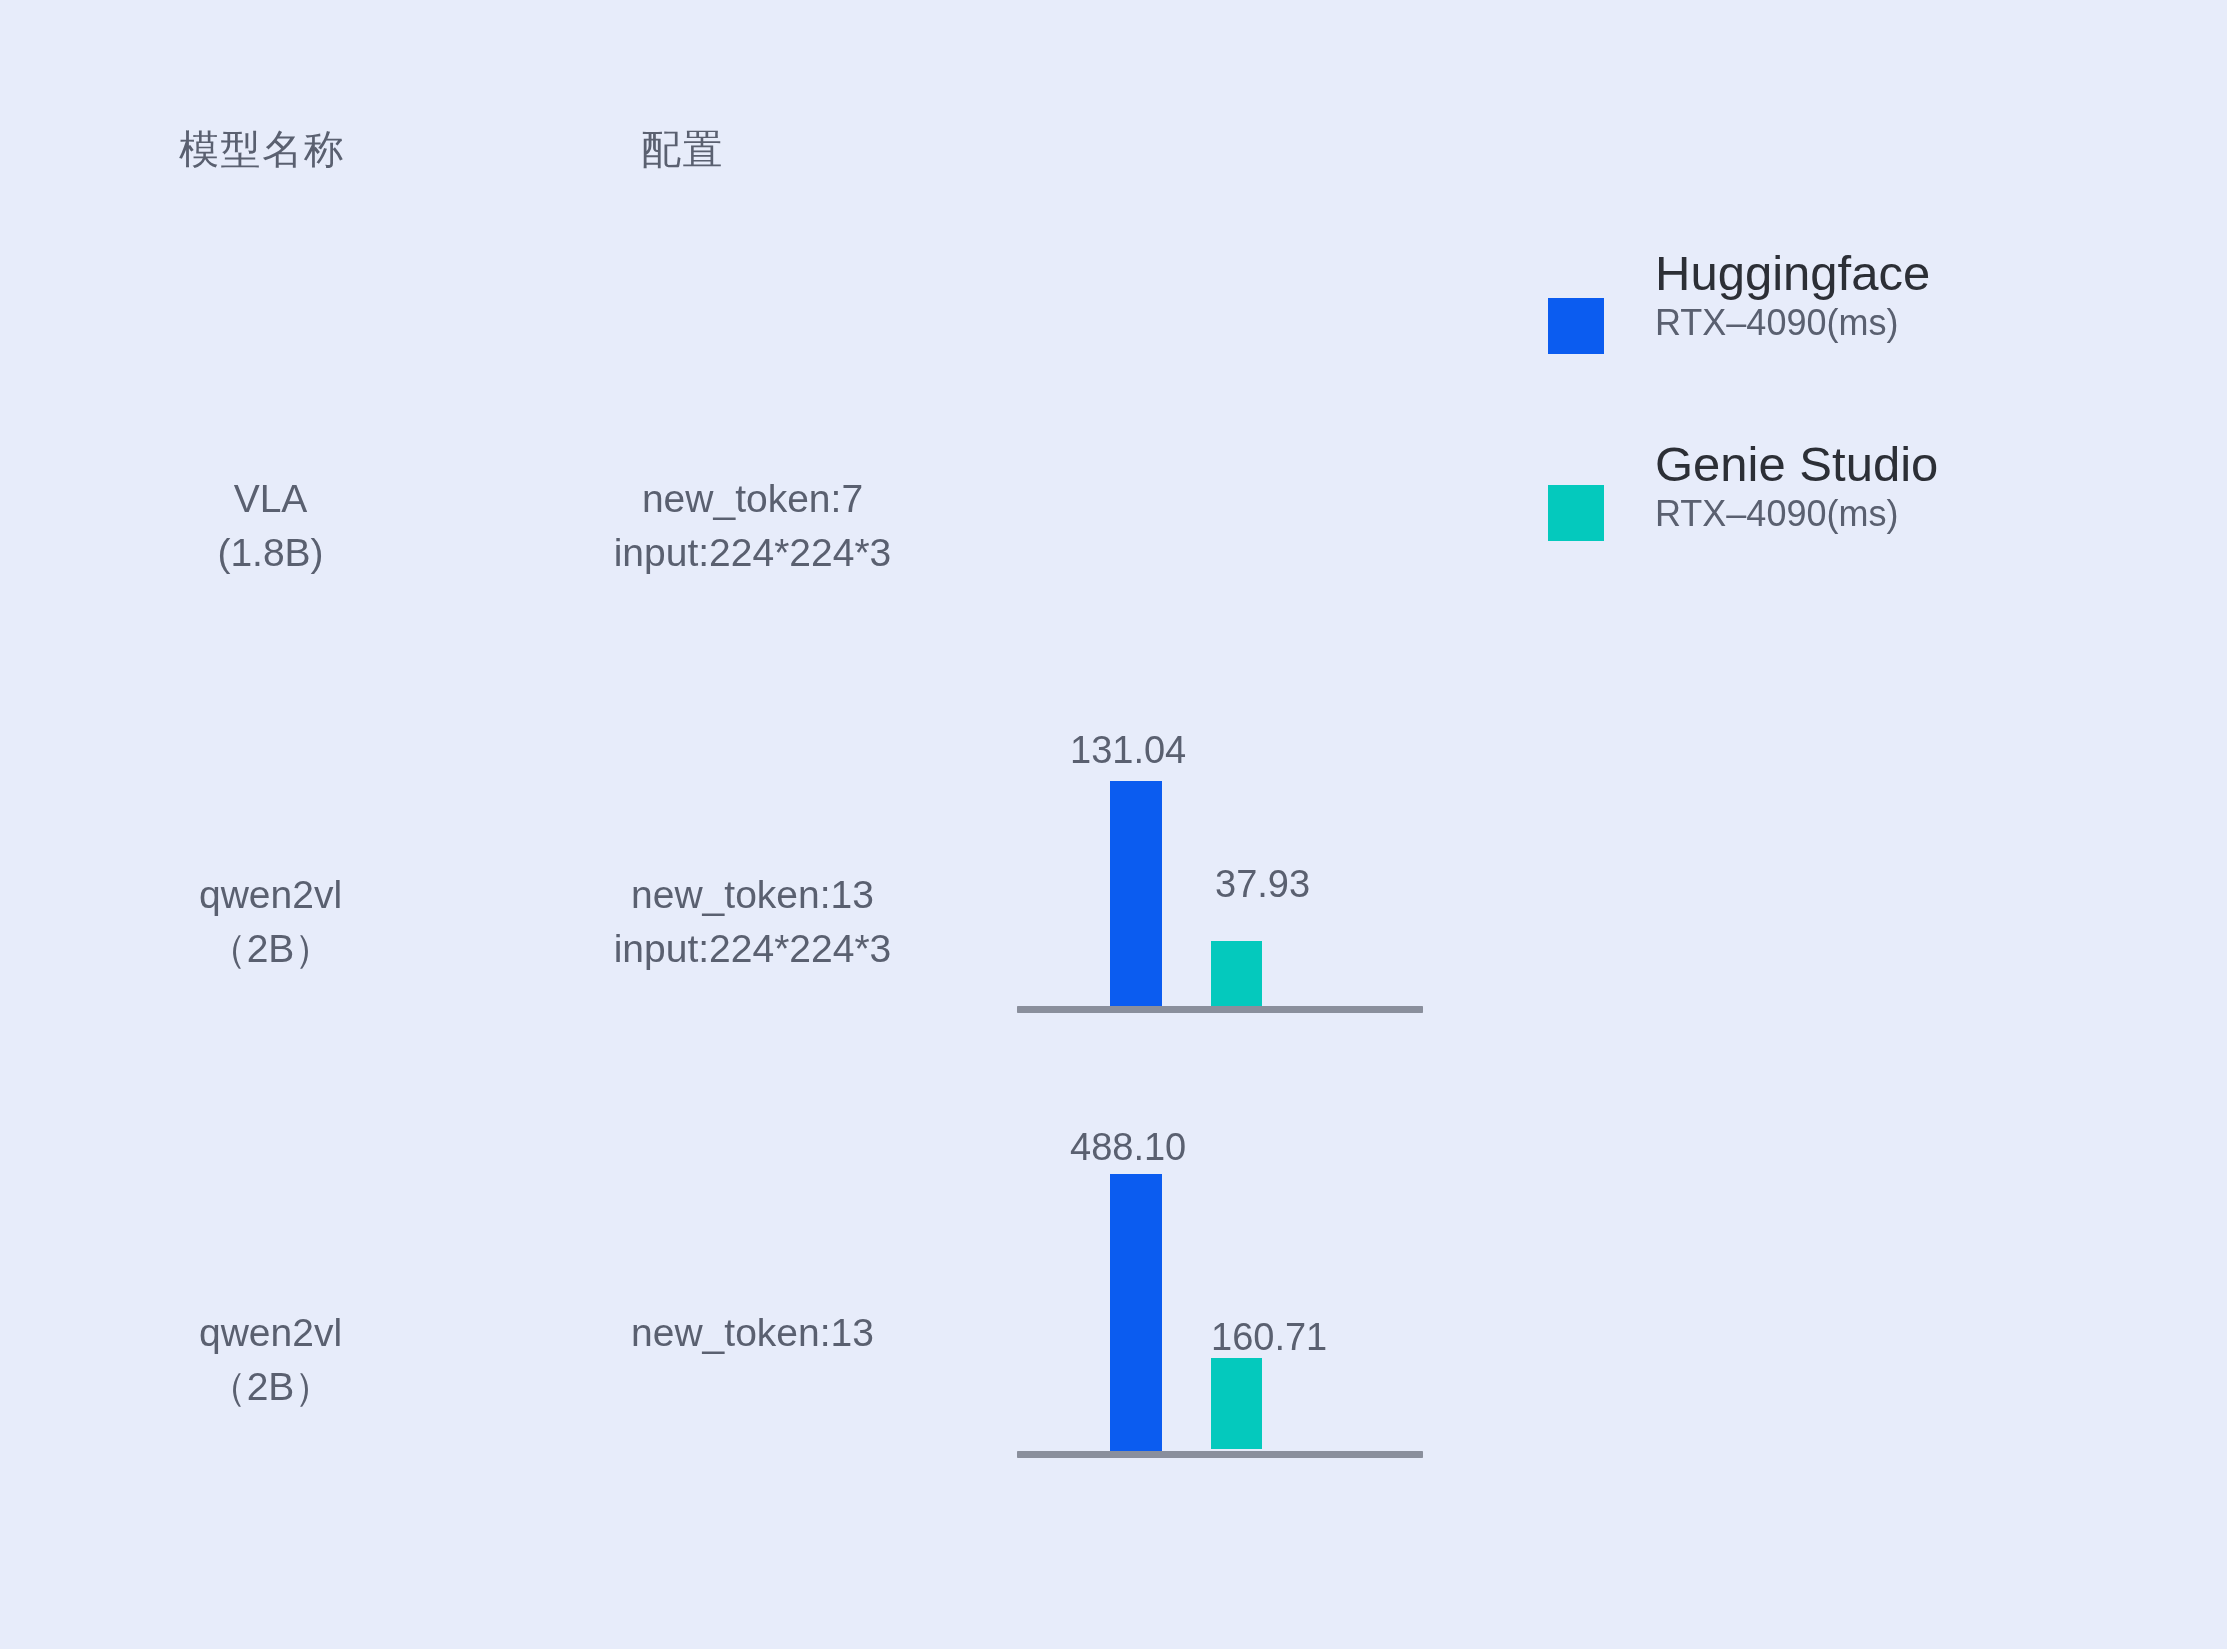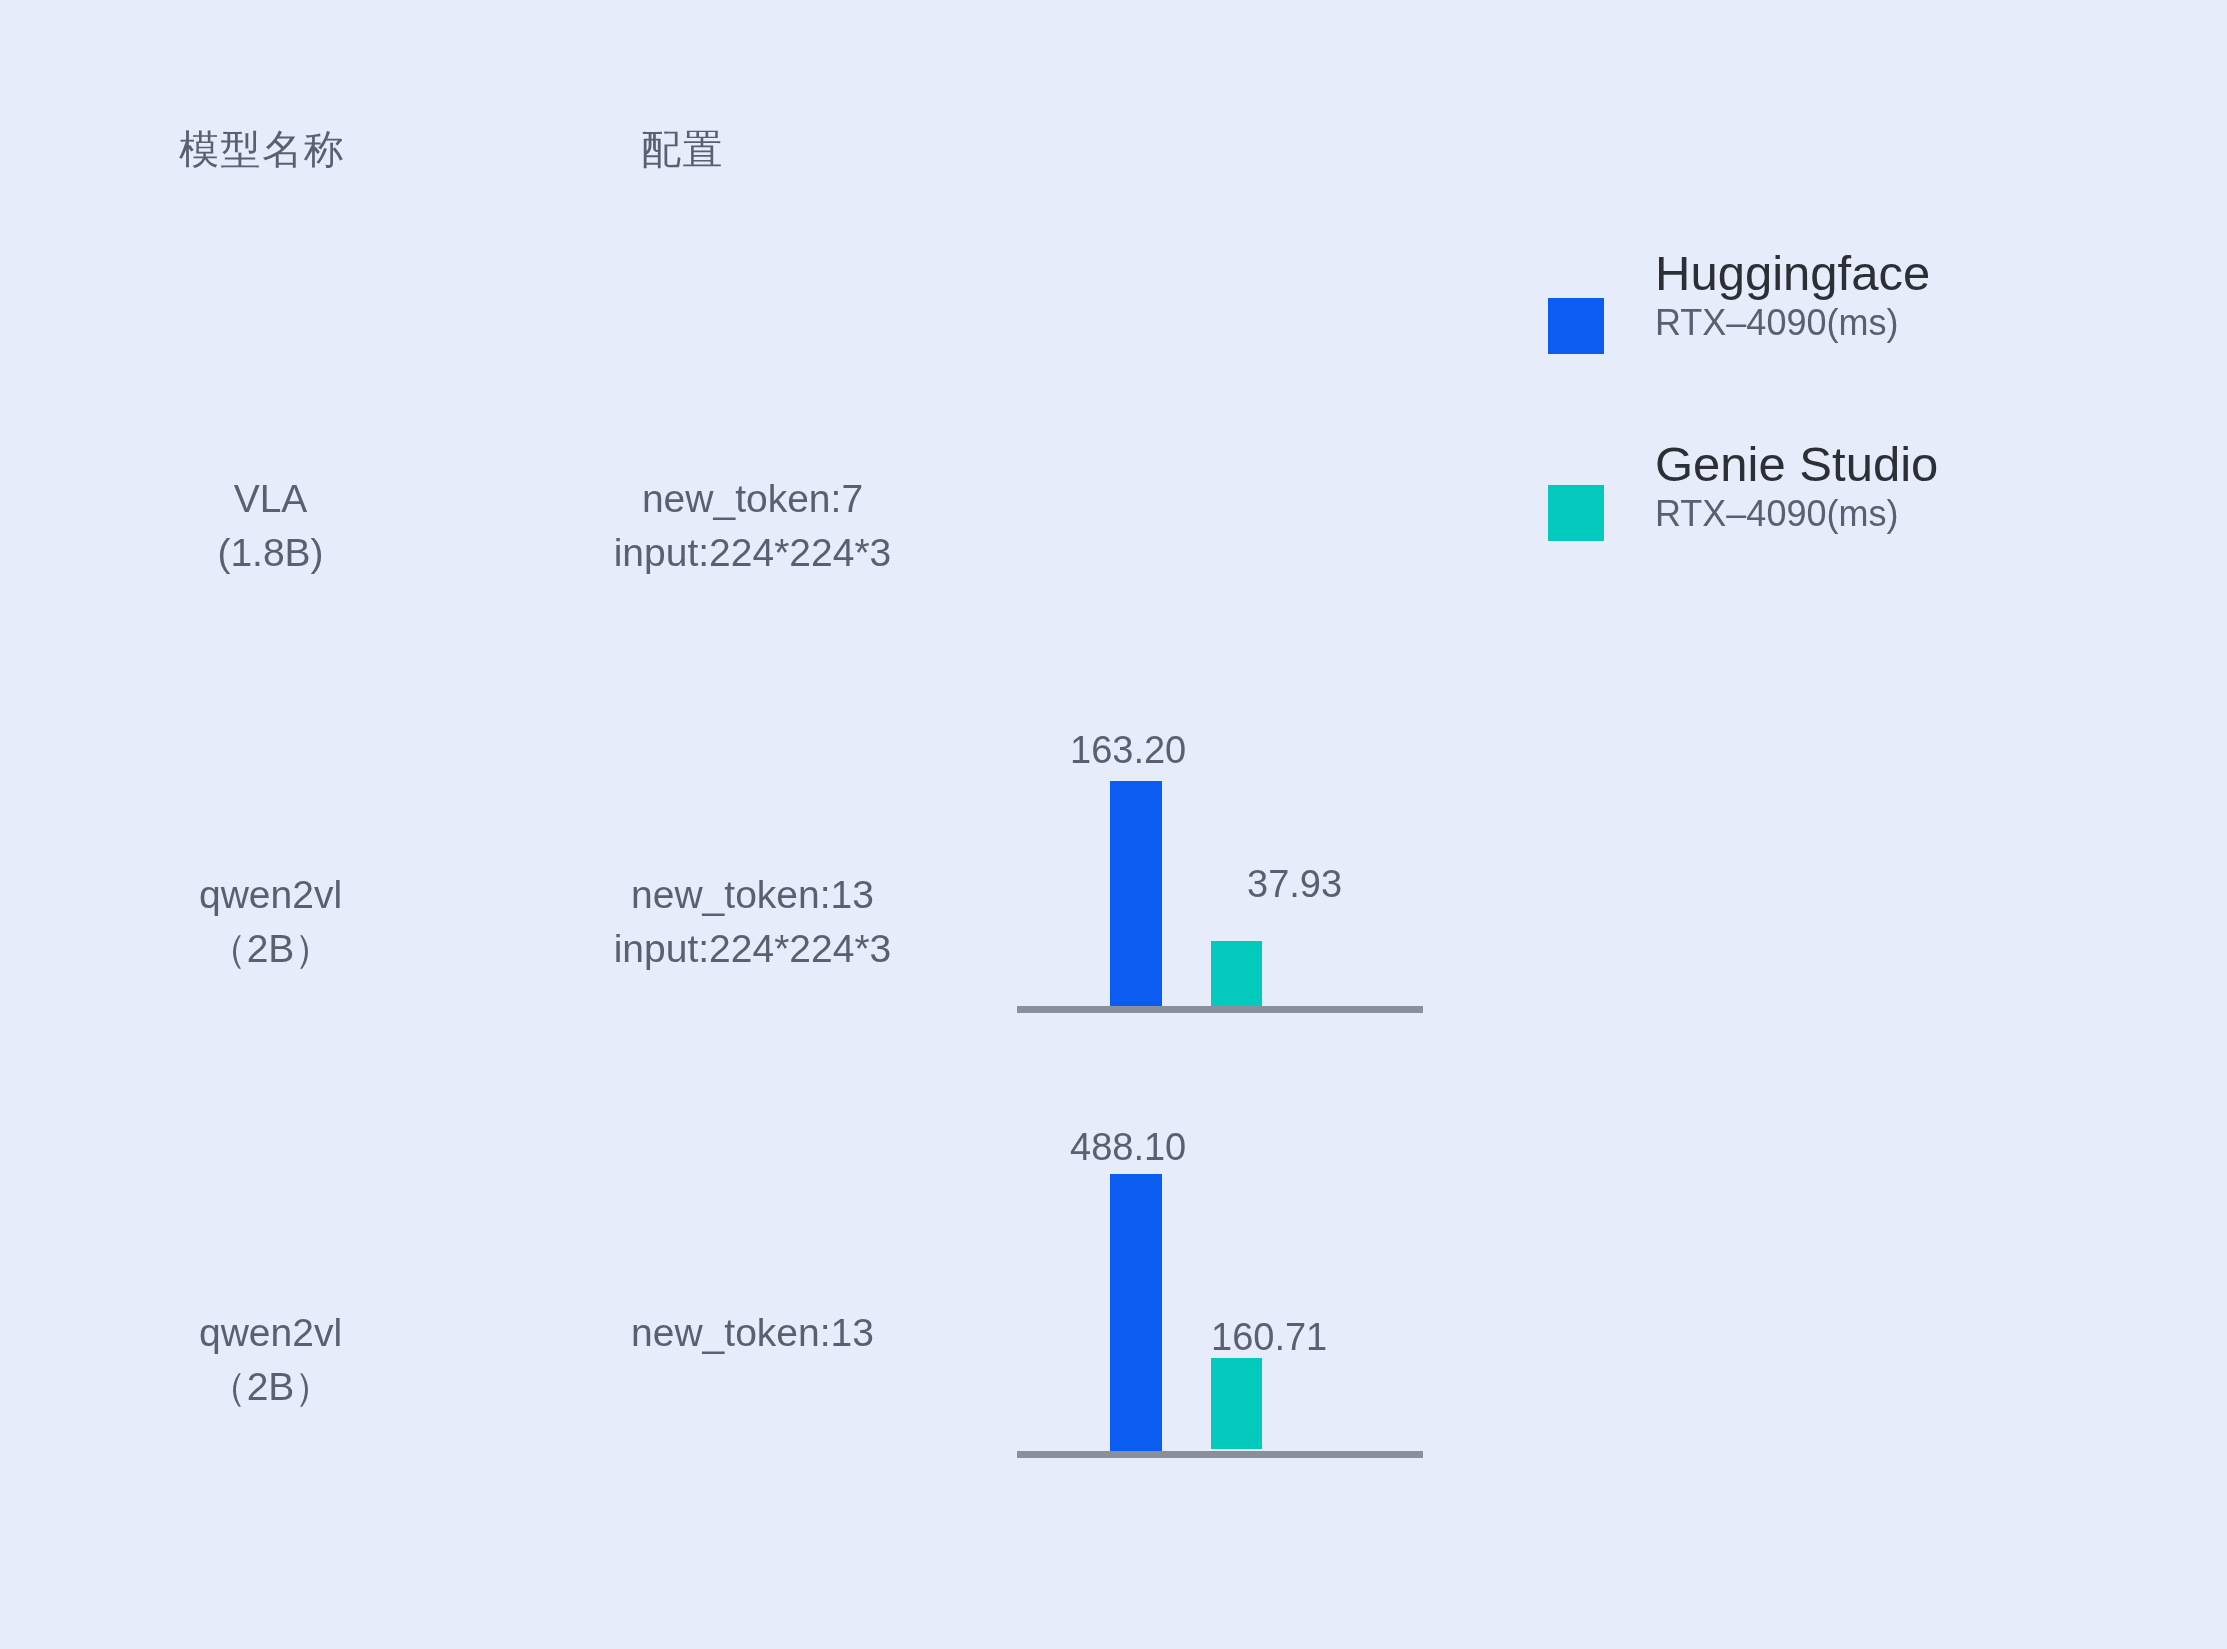--- a/index.html
+++ b/index.html
@@ -189,22 +189,22 @@
       <div class="label-cell cell-model">
         <span class="cell-line">qwen2vl</span>
         <span class="cell-line">（2B）</span>
       </div>
       <div class="label-cell cell-config">
         <span class="cell-line">new_token:13</span>
         <span class="cell-line">input:224*224*3</span>
       </div>
 
       <div class="plot">
-        <div class="vlabel" style="left:53px; top:6.3px;">163.20</div>
-        <div class="vlabel" style="left:198px; top:140px;margin-left:32px;">37.93</div>
+        <div class="vlabel" style="left:53px; top:6.3px;">131.04</div>
+        <div class="vlabel" style="left:198px; top:140px;">37.93</div>
 
         <div class="bar bar-hf" style="left:93px; width:52px; height:225px; bottom:9.4px;"></div>
         <div class="bar bar-gs" style="left:194px; width:51px; height:65px; bottom:9.4px;"></div>
 
         <div class="baseline"></div>
       </div>
     </div>
 
     <div class="row row-3">
       <div class="label-cell cell-model">

